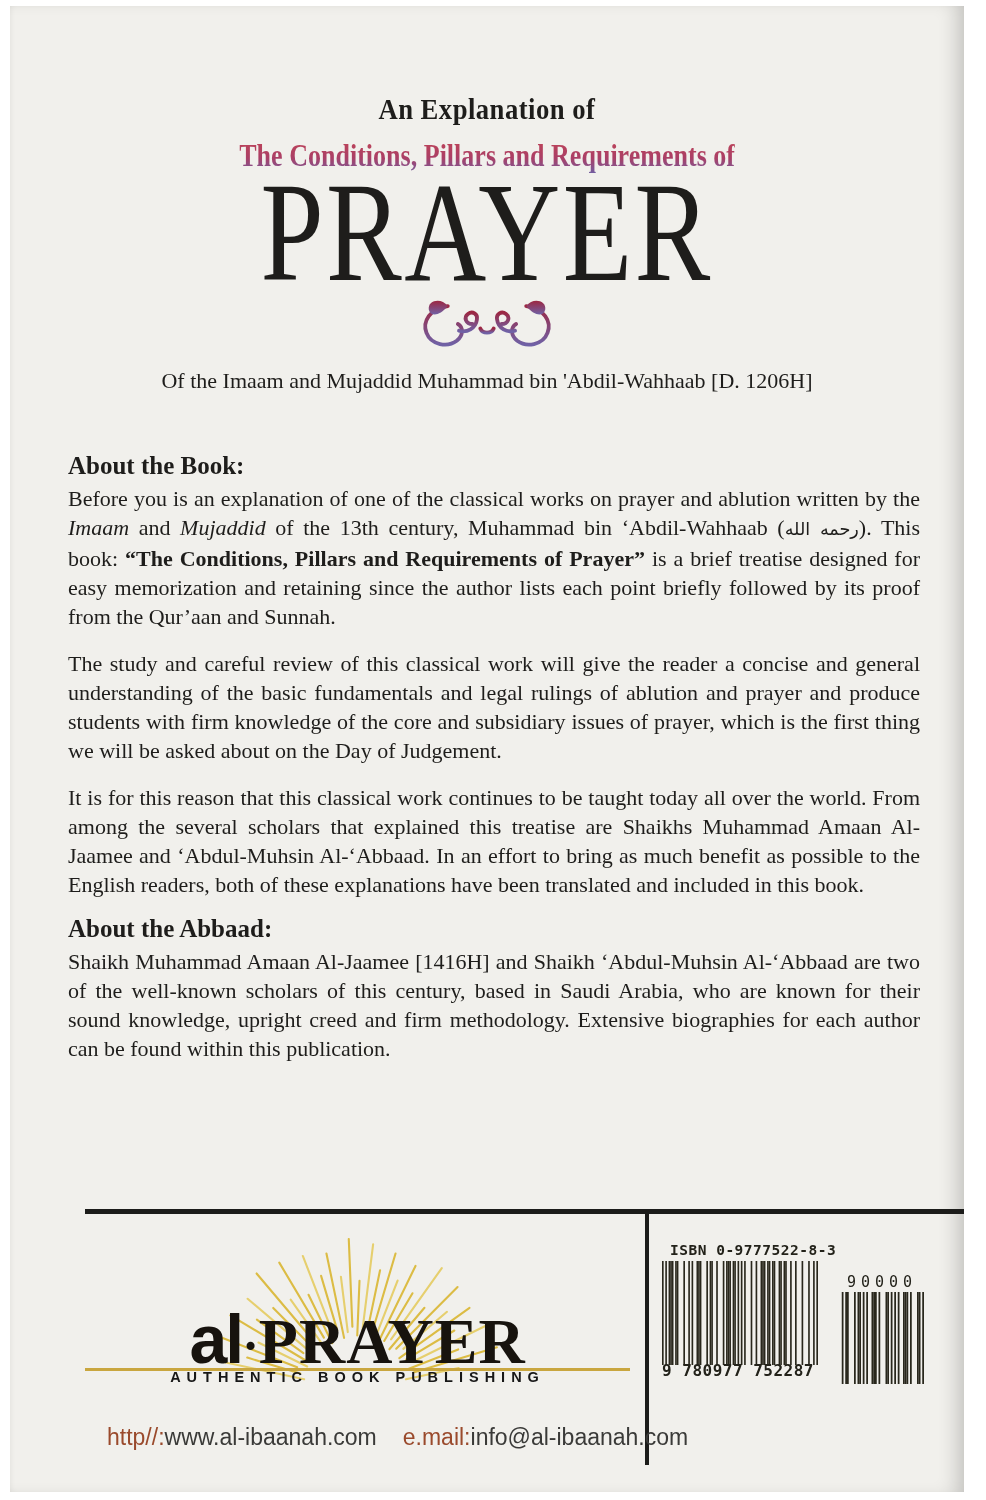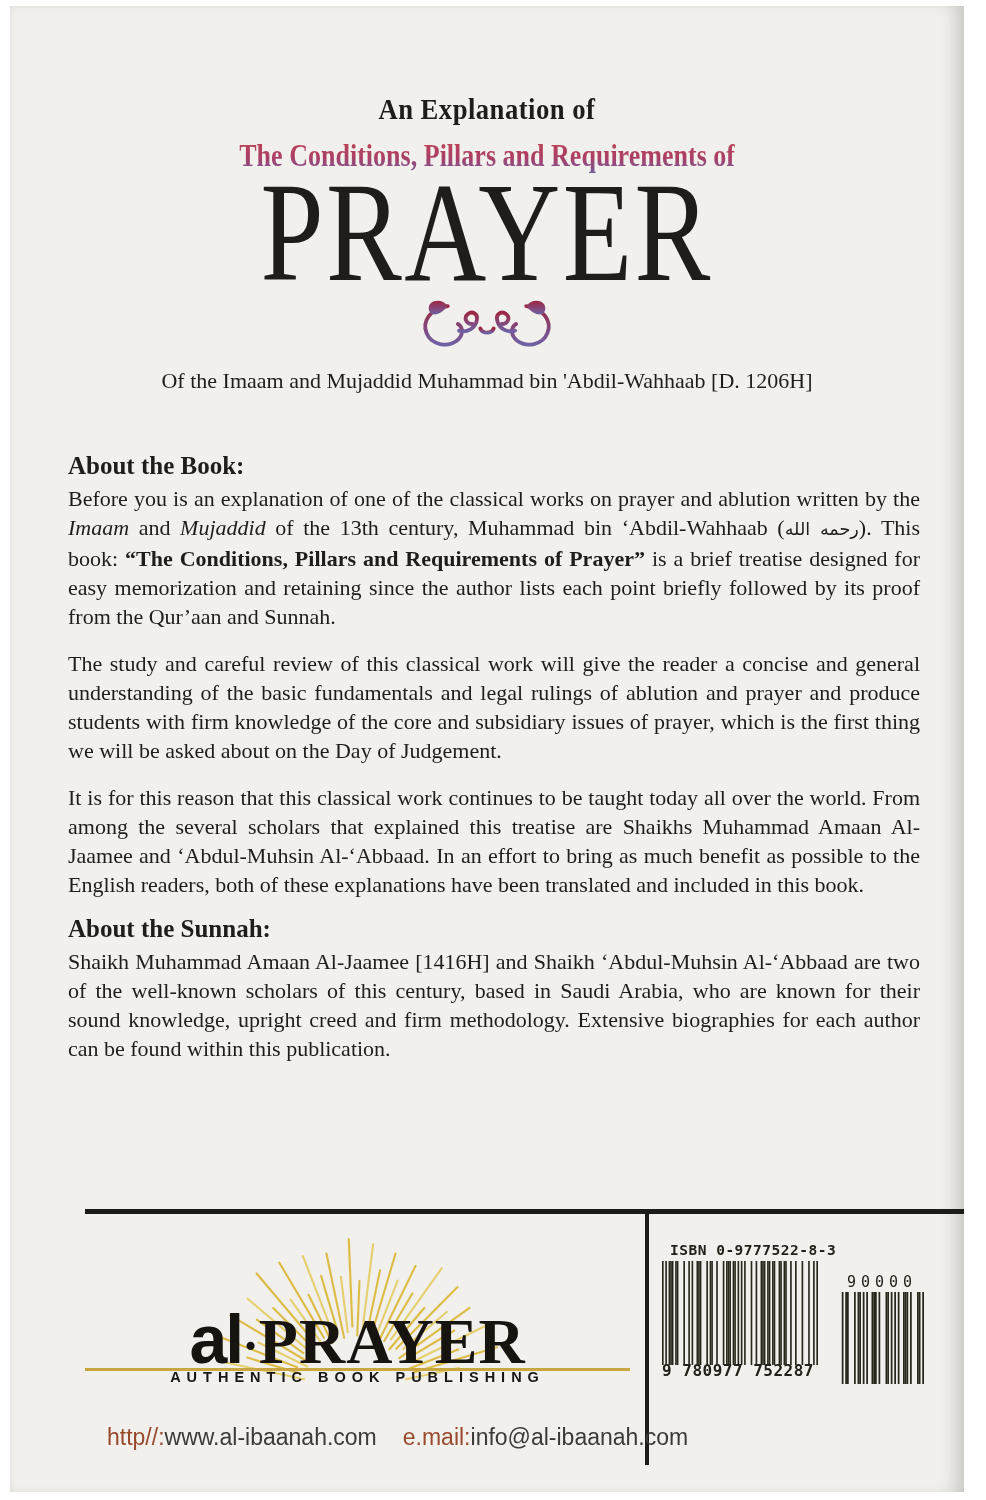--- a/index.html
+++ b/index.html
@@ -112,21 +112,21 @@
     <div class="byline">Of the Imaam and Mujaddid Muhammad bin 'Abdil-Wahhaab [D. 1206H]</div>
   </header>
 
   <main class="text-col">
     <h2 class="section-heading">About the Book:</h2>
     <div>
         <p class="body-para"><span>Before you is an explanation of one of the classical works on prayer and ablution written by the </span><span class="seg-italic">Imaam</span><span> and </span><span class="seg-italic">Mujaddid</span><span> of the 13th century, Muhammad bin ‘Abdil-Wahhaab (</span><span class="seg-honorific">رحمه الله</span><span>). This book: </span><span class="seg-bold">“The Conditions, Pillars and Requirements of Prayer”</span><span> is a brief treatise designed for easy memorization and retaining since the author lists each point briefly followed by its proof from the Qur’aan and Sunnah.</span></p>
         <p class="body-para"><span>The study and careful review of this classical work will give the reader a concise and general understanding of the basic fundamentals and legal rulings of ablution and prayer and produce students with firm knowledge of the core and subsidiary issues of prayer, which is the first thing we will be asked about on the Day of Judgement.</span></p>
         <p class="body-para"><span>It is for this reason that this classical work continues to be taught today all over the world. From among the several scholars that explained this treatise are Shaikhs Muhammad Amaan Al-Jaamee and ‘Abdul-Muhsin Al-‘Abbaad. In an effort to bring as much benefit as possible to the English readers, both of these explanations have been translated and included in this book.</span></p>
       </div>
-    <h2 class="section-heading authors">About the Sunnah:</h2>
+    <h2 class="section-heading authors">About the Abbaad:</h2>
     <div>
         <p class="body-para"><span>Shaikh Muhammad Amaan Al-Jaamee [1416H] and Shaikh ‘Abdul-Muhsin Al-‘Abbaad are two of the well-known scholars of this century, based in Saudi Arabia, who are known for their sound knowledge, upright creed and firm methodology. Extensive biographies for each author can be found within this publication.</span></p>
       </div>
   </main>
 
   <div class="rule-h"></div>
   <div class="rule-v"></div>
 
   <div class="logo-block">
     <svg class="sunburst" id="sunburst" viewBox="0 0 470 158">

